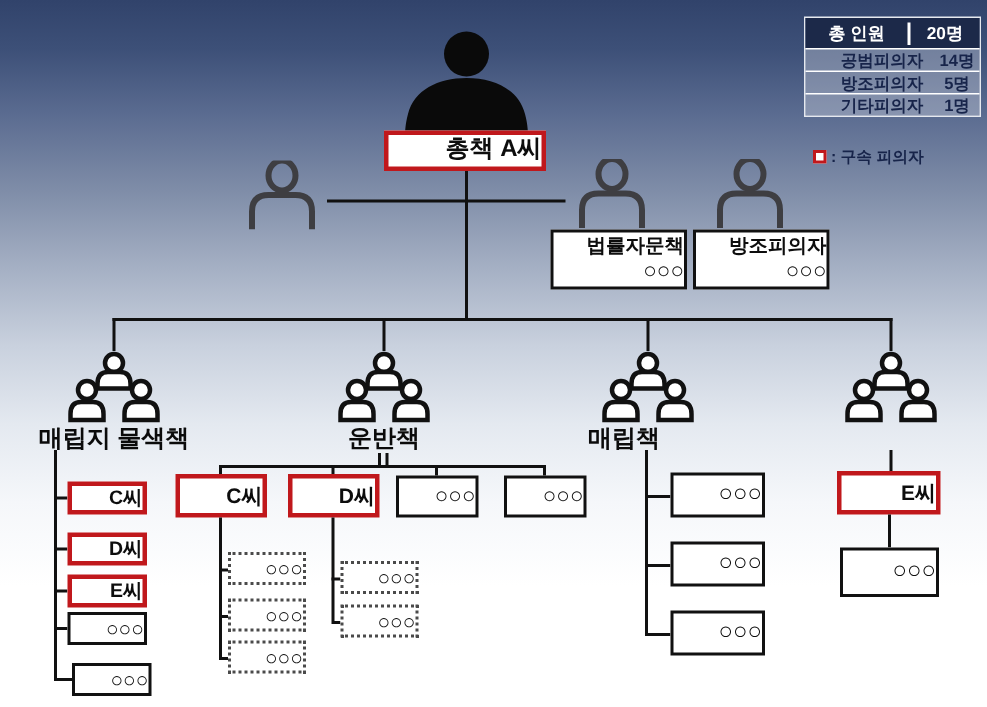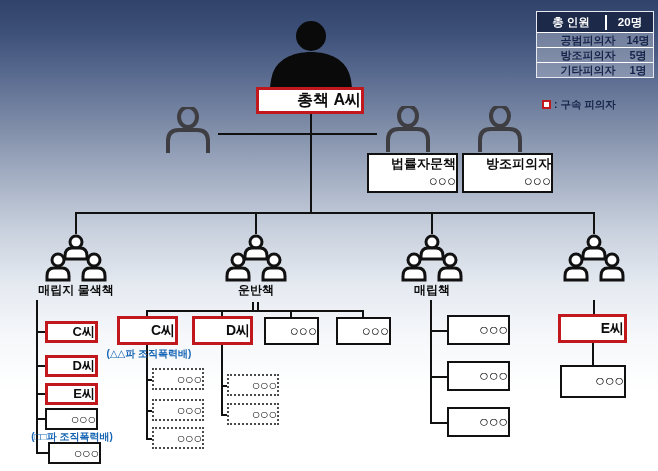--- a/index.html
+++ b/index.html
@@ -22,21 +22,21 @@
     text-align:center; line-height:1.15;
   }
   .b-arrest{ border:3px solid #c0181c; }
   .b-acc{ border:2px solid #111; }
   .b-abet{ border:2px dotted #4a4a4a; }
   .note{
     position:absolute; color:#1464b4; font-weight:bold; font-size:10px;
     text-align:center; white-space:nowrap; z-index:5;
   }
   .grp-label{
-    position:absolute; font-size:12px; font-weight:800; color:#0b0b0b;
+    position:absolute; font-size:16px; font-weight:800; color:#0b0b0b;
     text-align:center; white-space:nowrap;
   }
   .icon{ position:absolute; }
   
   .stats{ position:absolute; left:536px; top:11px; width:118px; }
   .stats-table{ border:1px solid #e6e9ef; }
   .stats-header{ display:flex; background:#1c2949; color:#fff; font-weight:bold;
     font-size:11.5px; height:20px; align-items:center; }
   .stats-header .c1{ width:70px; text-align:center; border-right:2px solid #fff; }
   .stats-header .c2{ flex:1; text-align:center; }
@@ -160,21 +160,21 @@
   <div class="icon" style="left:399px;top:234px">
     <svg width="66" height="48" viewBox="0 0 66 48">
       <circle cx="33" cy="8" r="6" fill="#fff" stroke="#111" stroke-width="3"></circle>
       <path d="M22 25 L22 22 Q22 14 29 14 L37 14 Q44 14 44 22 L44 25 Z" fill="#fff" stroke="#111" stroke-width="3"></path>
       <circle cx="15" cy="26" r="6" fill="#fff" stroke="#111" stroke-width="3"></circle>
       <path d="M4 46 L4 42 Q4 34 11 34 L19 34 Q26 34 26 42 L26 46 Z" fill="#fff" stroke="#111" stroke-width="3"></path>
       <circle cx="51" cy="26" r="6" fill="#fff" stroke="#111" stroke-width="3"></circle>
       <path d="M40 46 L40 42 Q40 34 47 34 L55 34 Q62 34 62 42 L62 46 Z" fill="#fff" stroke="#111" stroke-width="3"></path>
     </svg>
   </div>
-  <div class="grp-label" style="left:392px;top:282px;width:80px">매립책</div>
+  <div class="grp-label" style="left:376px;top:282px;width:80px">매립책</div>
 
   <div class="icon" style="left:561px;top:234px">
     <svg width="66" height="48" viewBox="0 0 66 48">
       <circle cx="33" cy="8" r="6" fill="#fff" stroke="#111" stroke-width="3"></circle>
       <path d="M22 25 L22 22 Q22 14 29 14 L37 14 Q44 14 44 22 L44 25 Z" fill="#fff" stroke="#111" stroke-width="3"></path>
       <circle cx="15" cy="26" r="6" fill="#fff" stroke="#111" stroke-width="3"></circle>
       <path d="M4 46 L4 42 Q4 34 11 34 L19 34 Q26 34 26 42 L26 46 Z" fill="#fff" stroke="#111" stroke-width="3"></path>
       <circle cx="51" cy="26" r="6" fill="#fff" stroke="#111" stroke-width="3"></circle>
       <path d="M40 46 L40 42 Q40 34 47 34 L55 34 Q62 34 62 42 L62 46 Z" fill="#fff" stroke="#111" stroke-width="3"></path>
     </svg>
@@ -191,21 +191,20 @@
     </div>
   <div class="box b-arrest" style="left:45px;top:355px;width:53px;height:22px;font-size:13px">
       <span>D씨</span>
     </div>
   <div class="box b-arrest" style="left:45px;top:383px;width:53px;height:22px;font-size:13px">
       <span>E씨</span>
     </div>
   <div class="box b-acc" style="left:45px;top:408px;width:53px;height:22px;font-size:14px">
       <span>○○○</span>
     </div>
-  <div class="note" style="left:8px;top:430px;width:128px">(□□파 조직폭력배)</div>
   <div class="box b-acc" style="left:48px;top:442px;width:53px;height:22px;font-size:14px">
       <span>○○○</span>
     </div>
 
   <div class="vline" style="left:252px;top:302px;width:2px;height:9px"></div>
   <div class="vline" style="left:257px;top:302px;width:2px;height:9px"></div>
   <div class="hline" style="left:146px;top:310px;width:218px;height:2px"></div>
   <div class="vline" style="left:146px;top:310px;width:2px;height:7px"></div>
   <div class="vline" style="left:221px;top:310px;width:2px;height:7px"></div>
   <div class="vline" style="left:290px;top:310px;width:2px;height:8px"></div>
@@ -215,21 +214,20 @@
     </div>
   <div class="box b-arrest" style="left:192px;top:316px;width:61px;height:29px;font-size:14px">
       <span>D씨</span>
     </div>
   <div class="box b-acc" style="left:264px;top:317px;width:55px;height:28px;font-size:15px">
       <span>○○○</span>
     </div>
   <div class="box b-acc" style="left:336px;top:317px;width:55px;height:28px;font-size:15px">
       <span>○○○</span>
     </div>
-  <div class="note" style="left:94px;top:347px;width:110px">(△△파 조직폭력배)</div>
 
   <div class="vline" style="left:146px;top:345px;width:2px;height:93px"></div>
   <div class="hline" style="left:146px;top:379px;width:6px;height:2px"></div>
   <div class="hline" style="left:146px;top:410px;width:6px;height:2px"></div>
   <div class="hline" style="left:146px;top:438px;width:6px;height:2px"></div>
   <div class="box b-abet" style="left:152px;top:368px;width:52px;height:22px;font-size:14px">
       <span>○○○</span>
     </div>
   <div class="box b-abet" style="left:152px;top:399px;width:52px;height:22px;font-size:14px">
       <span>○○○</span>

